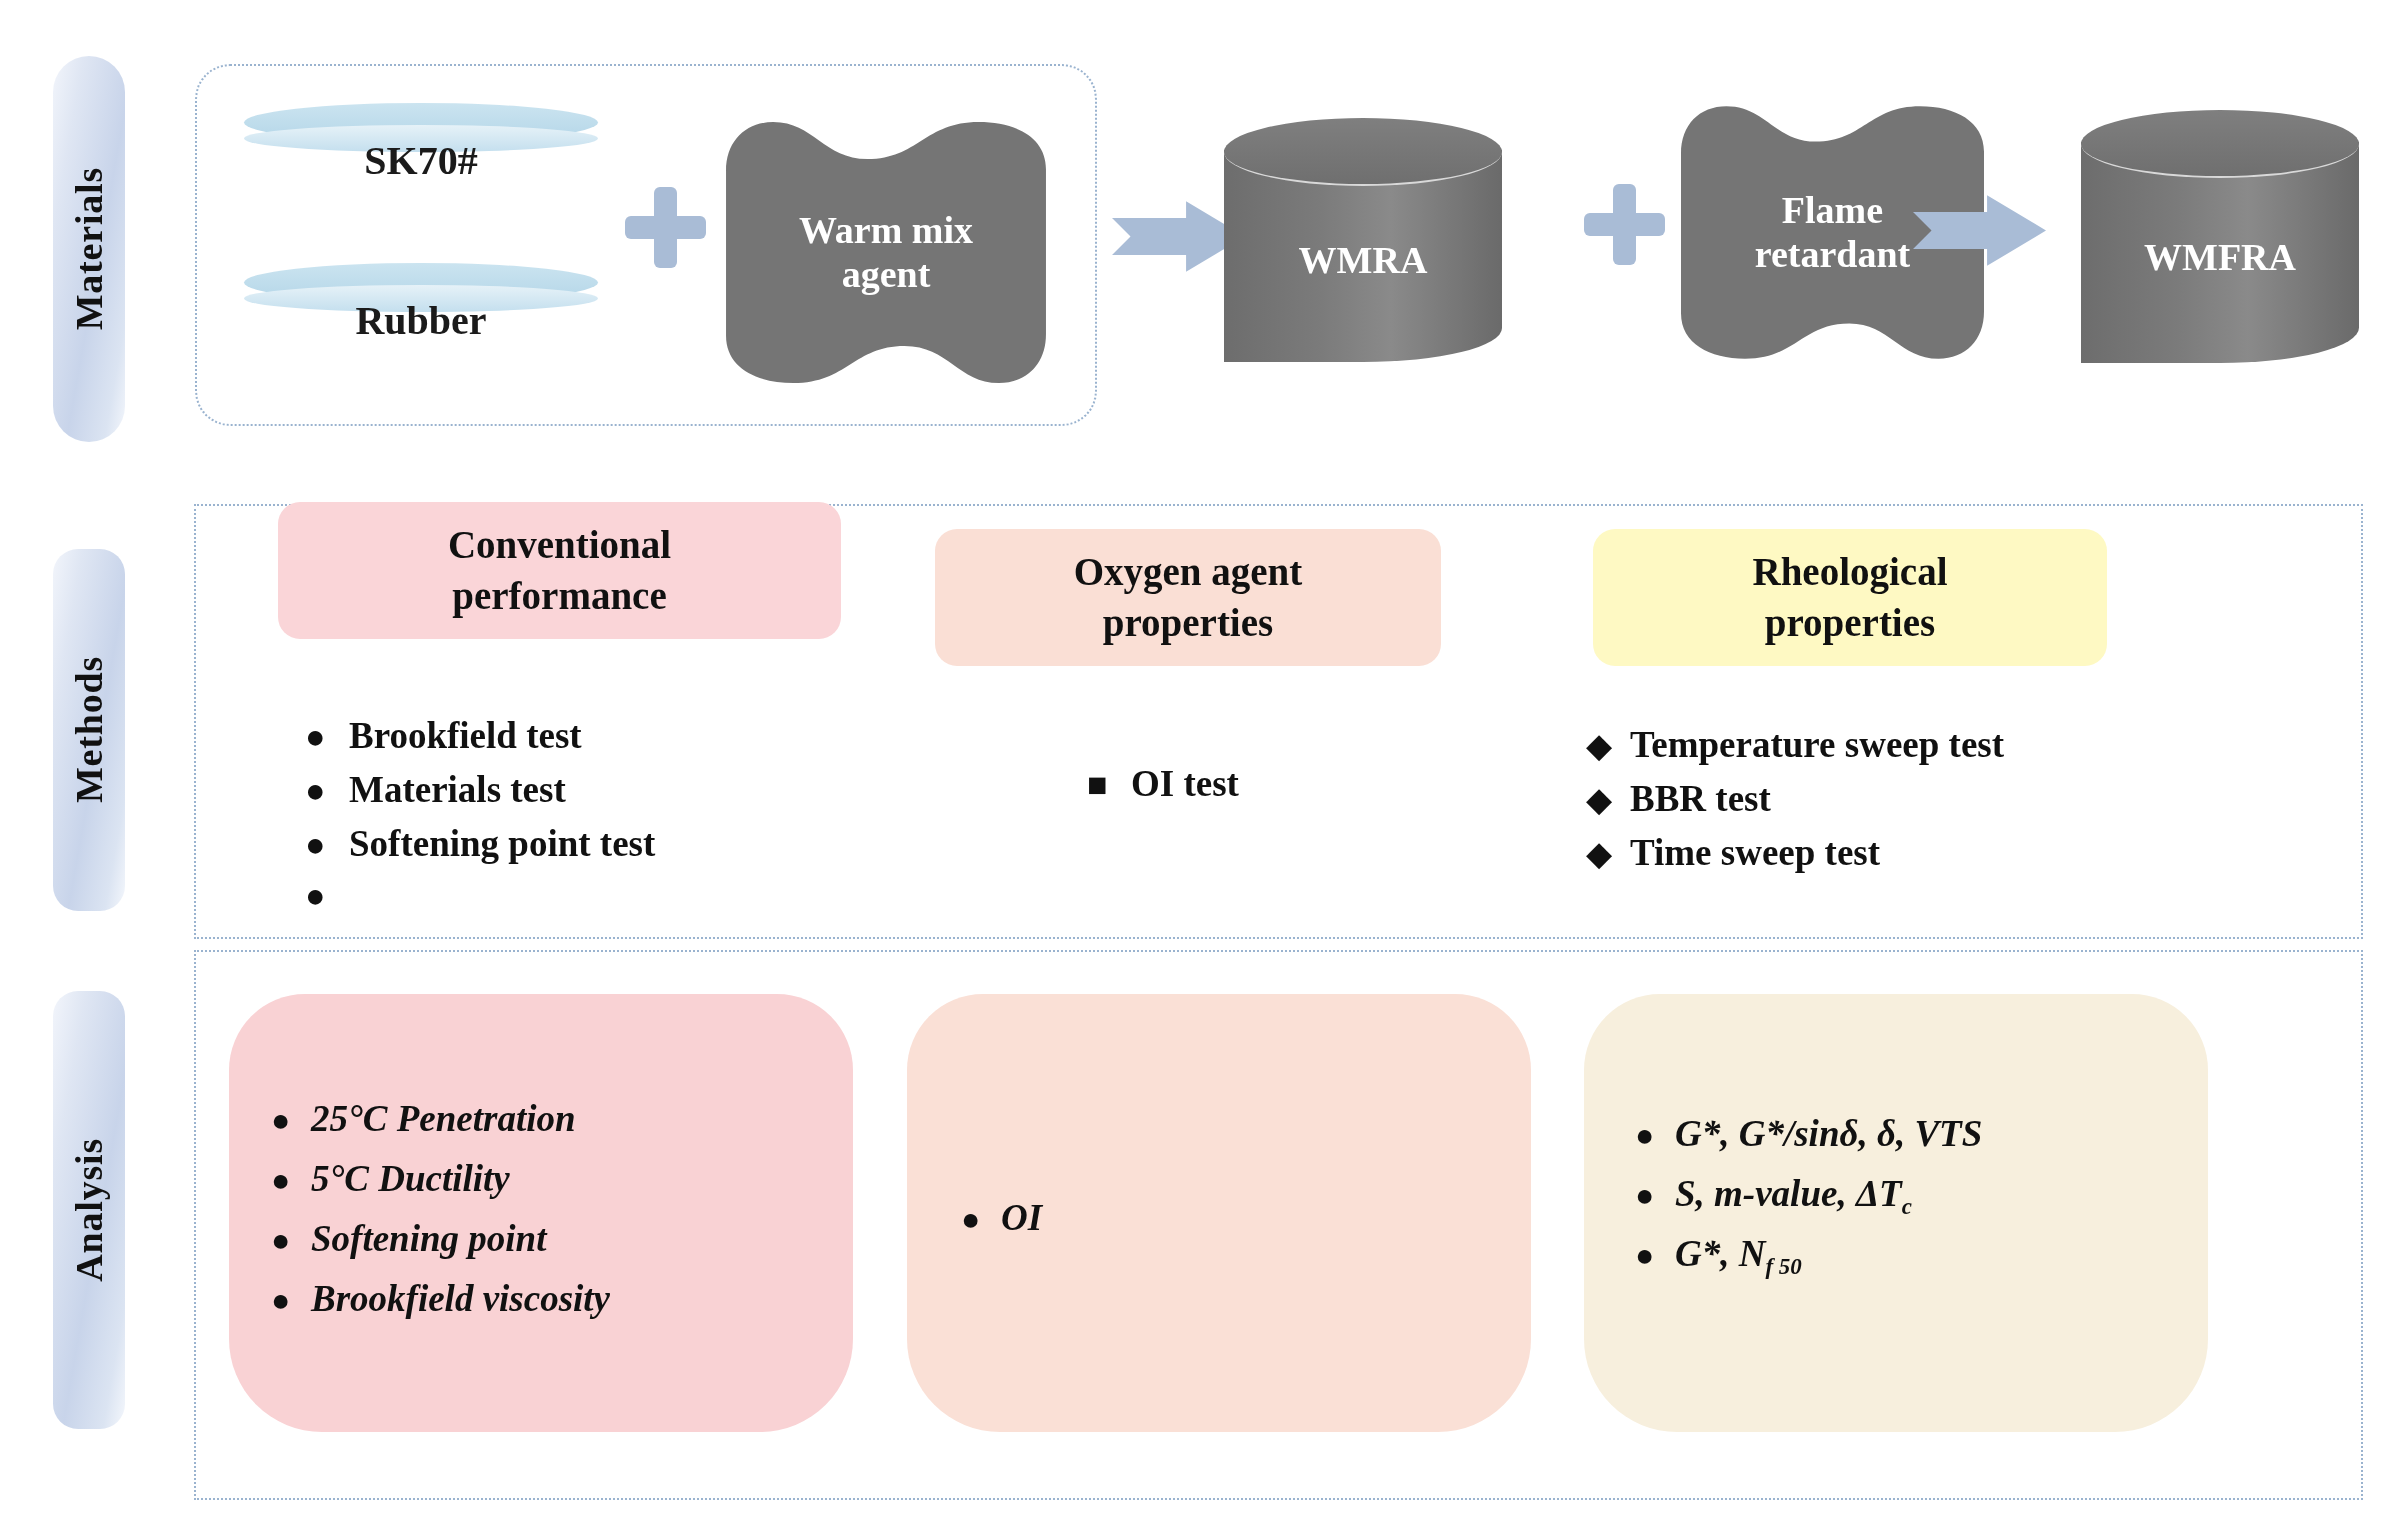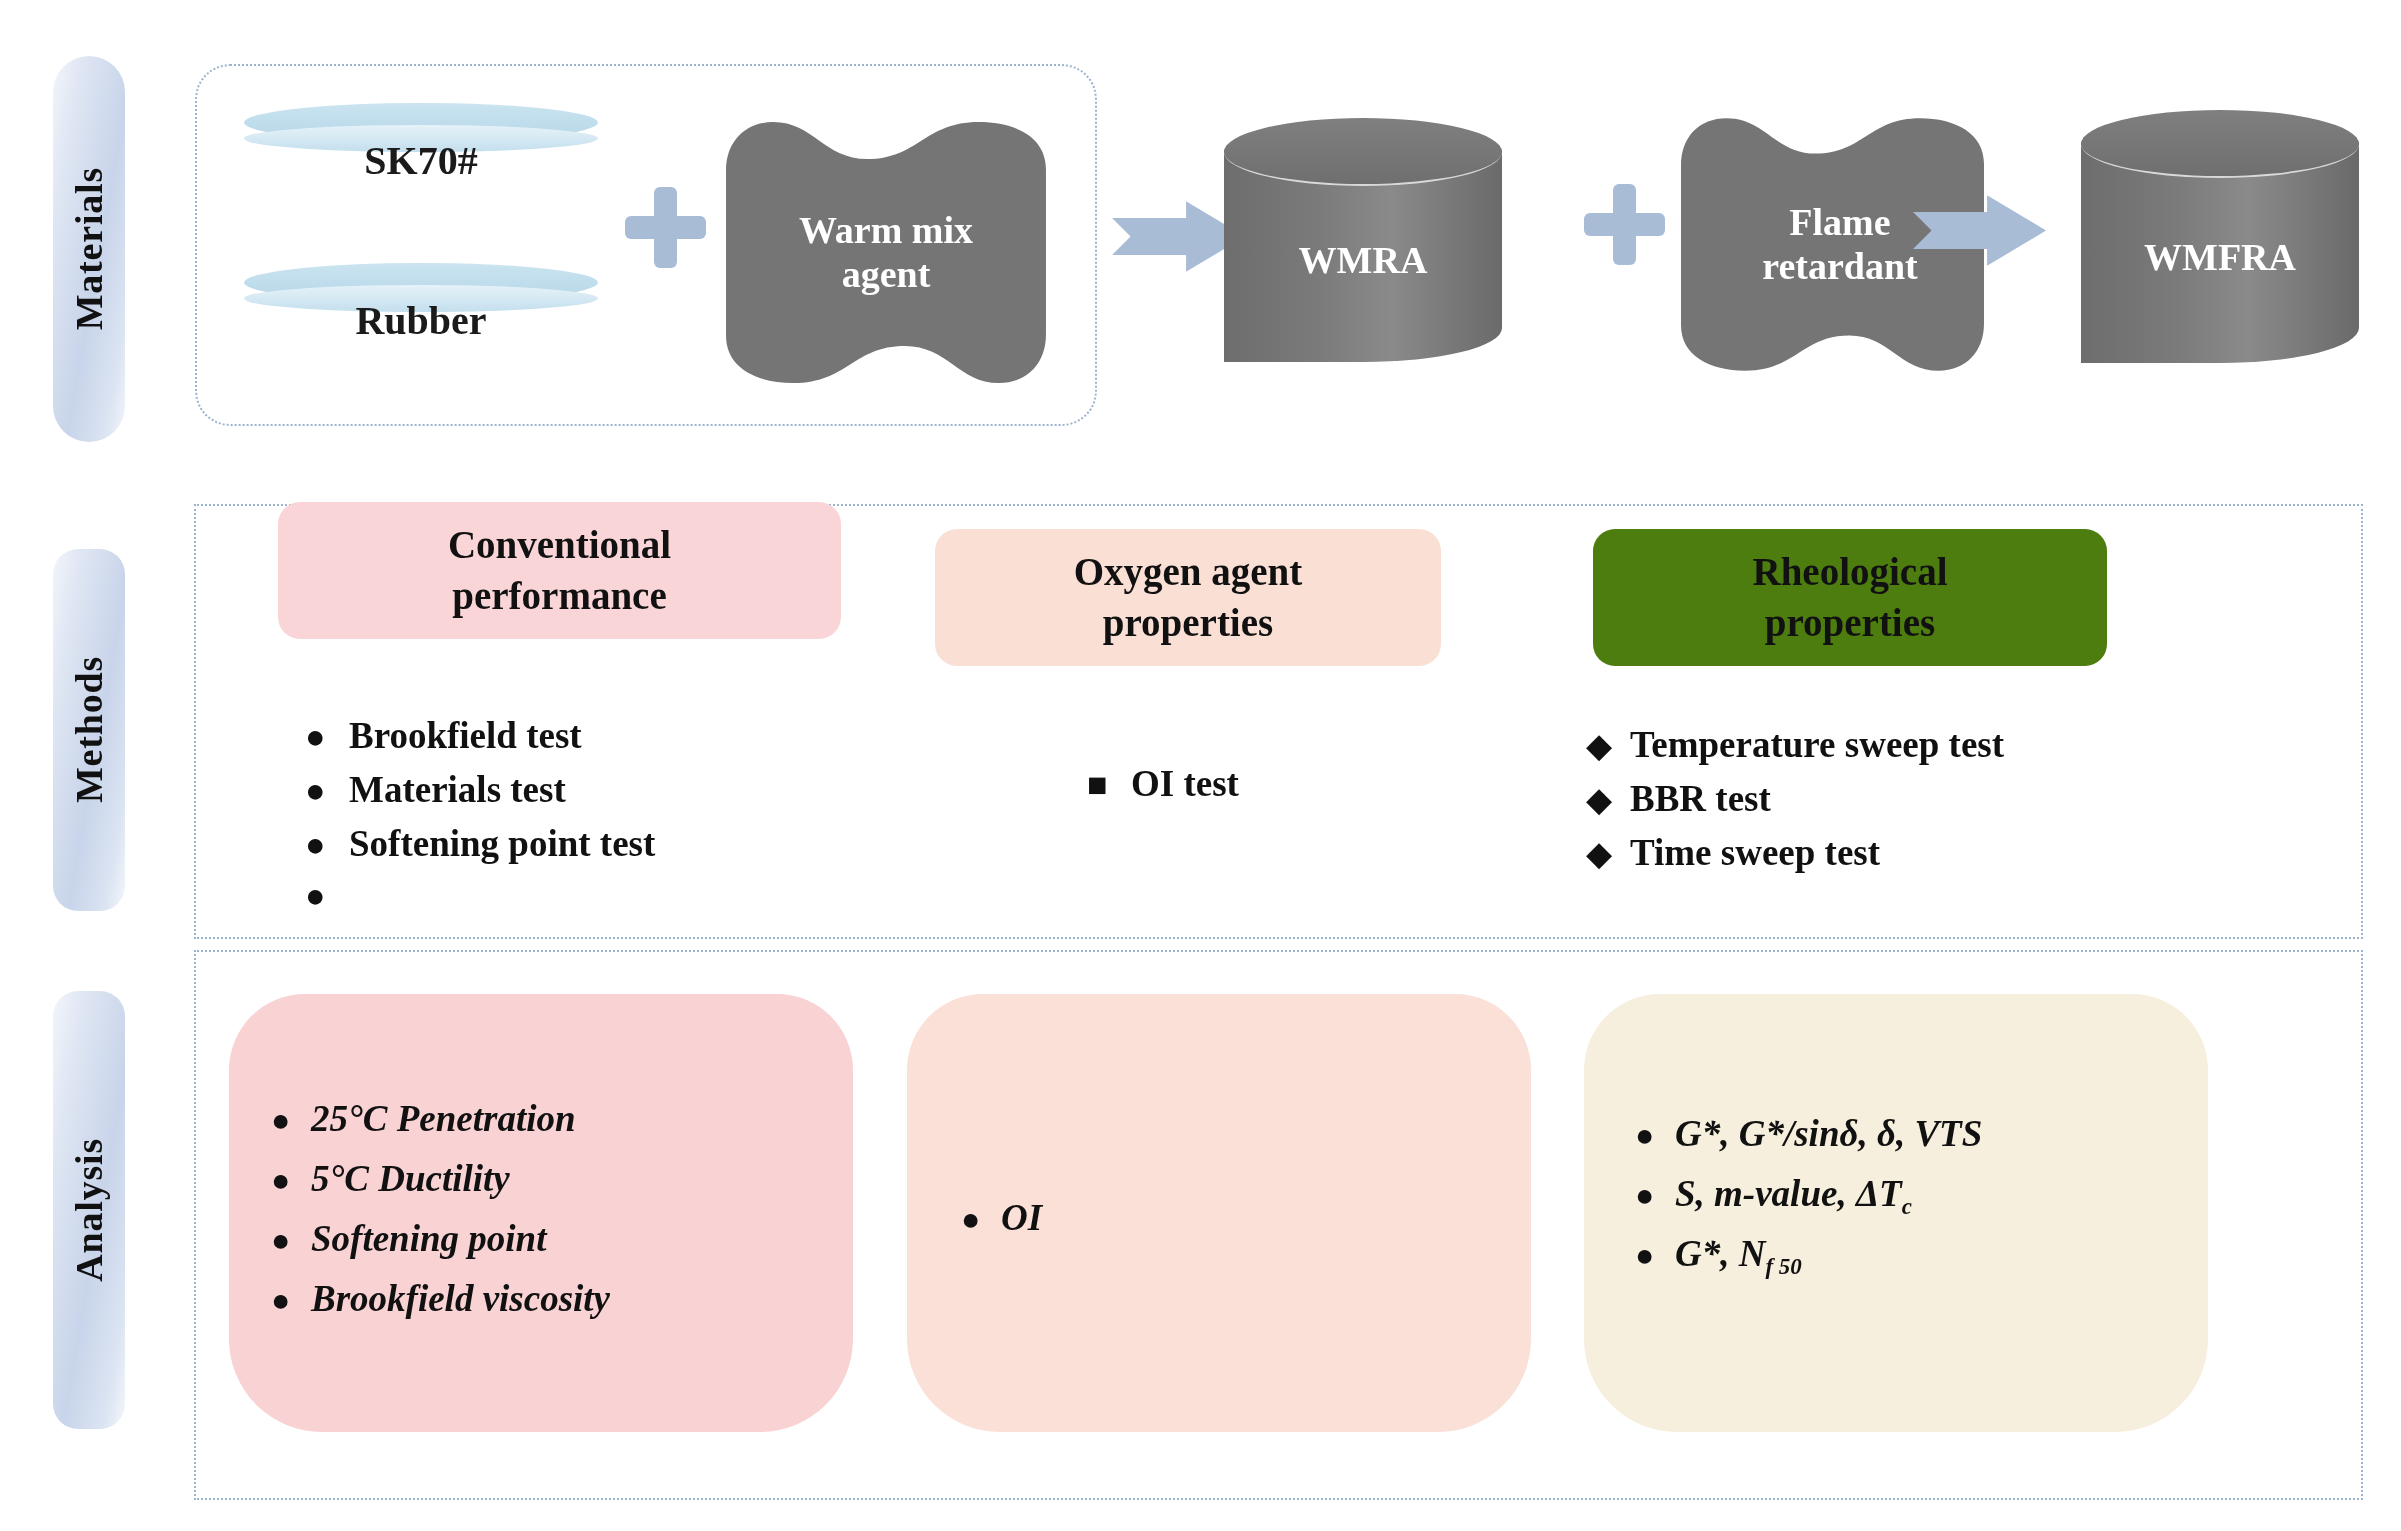--- a/index.html
+++ b/index.html
@@ -58,21 +58,21 @@
   #disc-rb{left:244px;top:263px;width:354px;height:110px;}
 
   
   .flag{position:absolute;}
   .flag svg{position:absolute;left:0;top:0;}
   .flag .lbl{
     position:absolute;left:0;right:0;top:50%;transform:translateY(-50%);
     text-align:center;color:#ffffff;font-weight:bold;font-size:38px;line-height:1.18;
   }
   #flag-wma{left:726px;top:122px;width:320px;height:261px;}
-  #flag-fr{left:1681px;top:118px;width:303px;height:253px;padding-left:15px;}
+  #flag-fr{left:1681px;top:106px;width:303px;height:253px;}
 
   
   .gcyl{position:absolute;}
   .gcyl .body{position:absolute;left:0;right:0;top:32px;bottom:0;
     background:linear-gradient(90deg,#6d6d6d 0%,#7b7b7b 35%,#8a8a8a 60%,#6a6a6a 100%);
     border-radius:0 0 50%/0 0 16% 16%;}
   .gcyl .top{position:absolute;left:0;right:0;top:0;height:66px;border-radius:50%;
     background:linear-gradient(180deg,#7f7f7f 0%,#6f6f6f 100%);
     border-bottom:2.5px solid #d9d9d9;}
   .gcyl .lbl{position:absolute;left:0;right:0;top:58%;transform:translateY(-50%);
@@ -94,21 +94,21 @@
   #arrow-2{left:1913px;top:195px;width:133px;height:71px;}
 
   
   .mhead{
     position:absolute;border-radius:22px;
     display:flex;align-items:center;justify-content:center;
     font-weight:bold;color:#111;font-size:39px;line-height:1.3;text-align:center;
   }
   #mhead-0{left:278px;top:502px;width:563px;height:137px;background:#fad5d8;}
   #mhead-1{left:935px;top:529px;width:506px;height:137px;background:#fadfd5;}
-  #mhead-2{left:1593px;top:529px;width:514px;height:137px;background:#4d7c0f;}
+  #mhead-2{left:1593px;top:529px;width:514px;height:137px;background:#fef9c3;}
 
   
   .mlist{position:absolute;font-weight:bold;font-size:37px;line-height:1.46;color:#111;}
   .mlist .row{display:flex;align-items:baseline;white-space:nowrap;}
   .mlist .bul{width:44px;flex:none;font-size:34px;}
   #mlist-0{left:305px;top:709px;}
   #mlist-1{left:1087px;top:757px;}
   #mlist-2{left:1586px;top:718px;}
 
   

